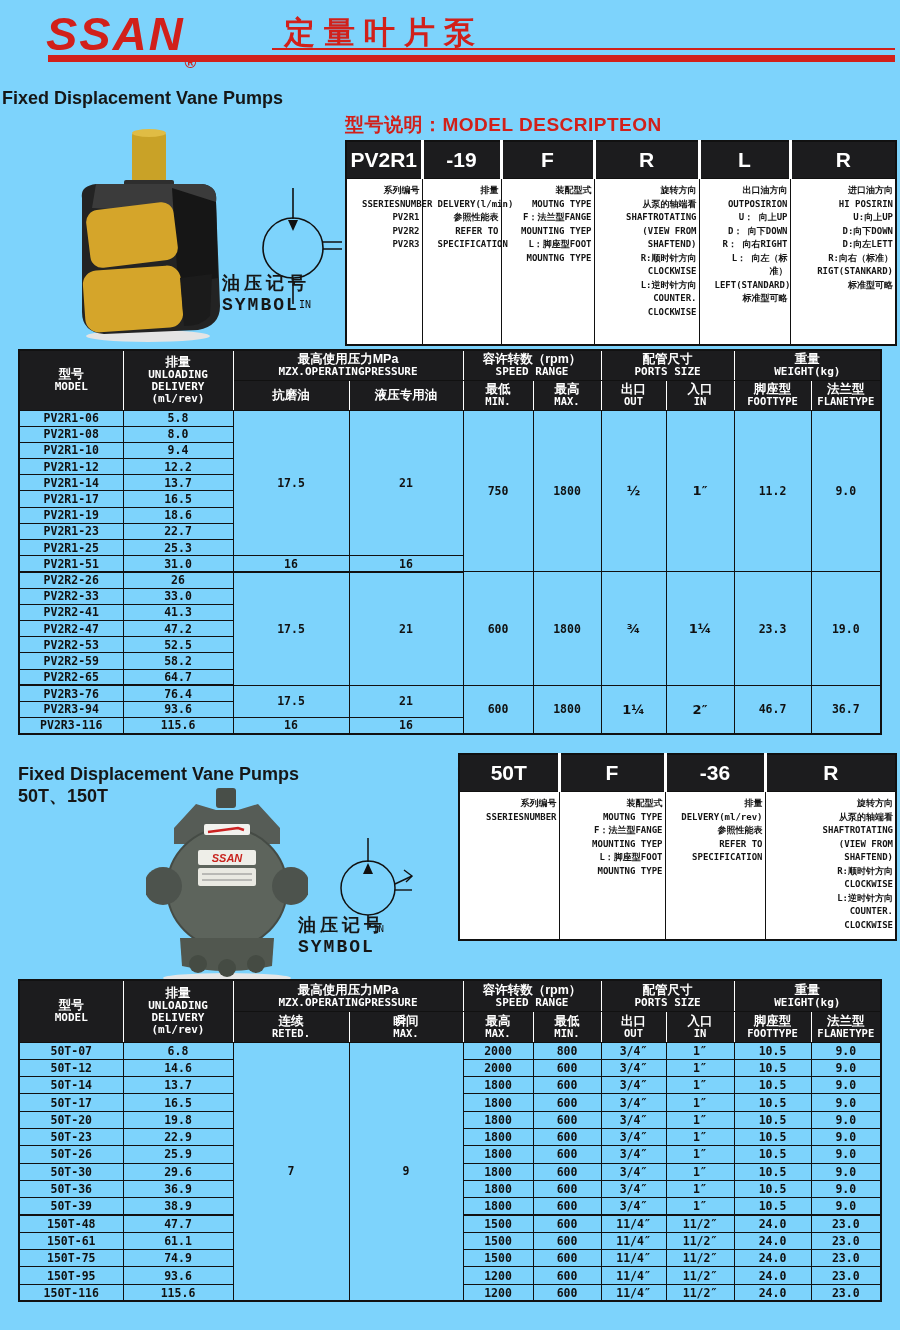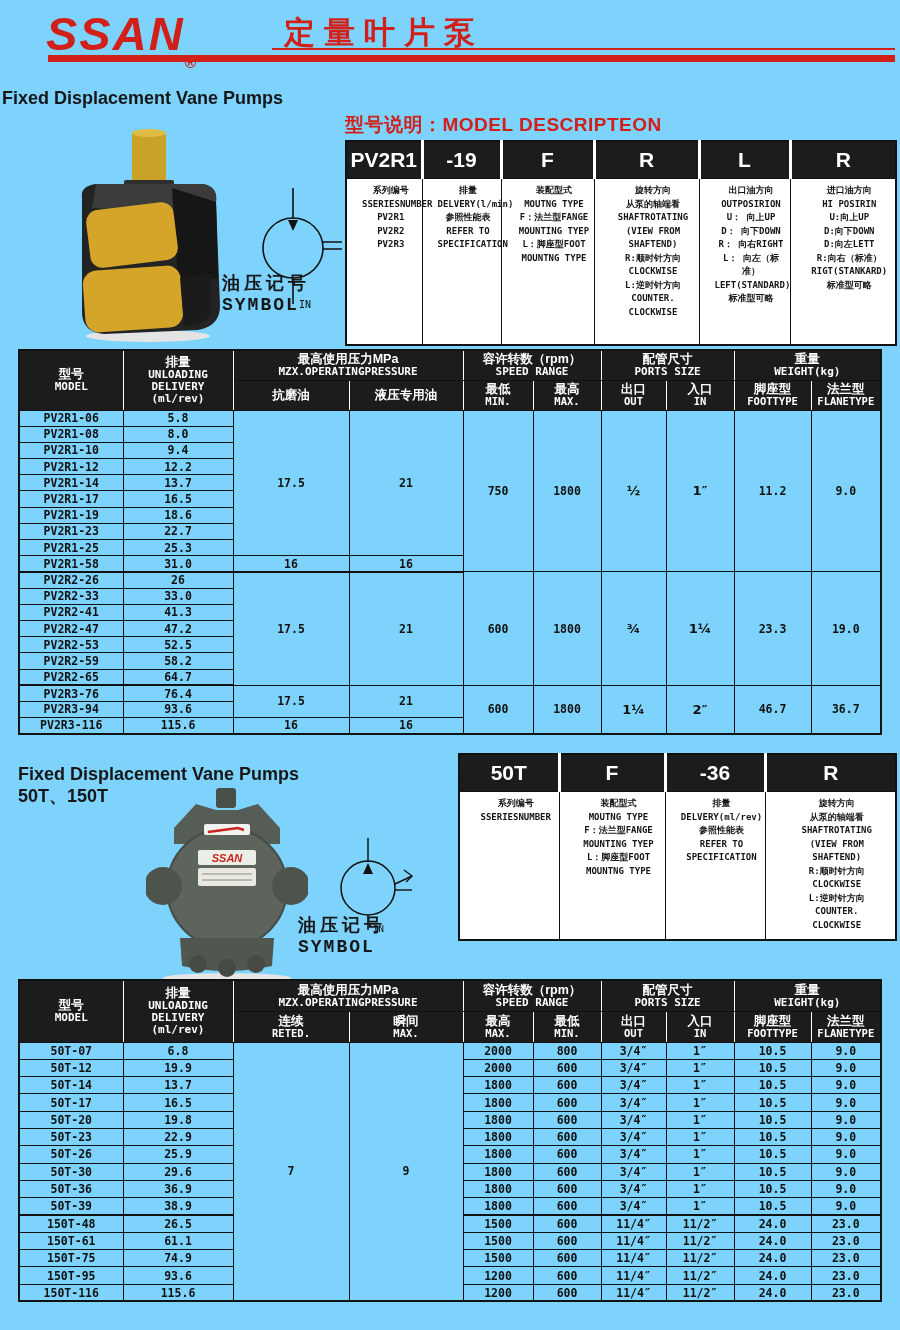--- a/index.html
+++ b/index.html
@@ -16,21 +16,21 @@
 
   .sec-title{position:absolute;font-size:18px;font-weight:bold;line-height:1.22;color:#161616;}
   .red-title{position:absolute;font-size:19px;font-weight:bold;color:#d1201a;letter-spacing:.5px;}
 
   
   .desc-table{position:absolute;border-collapse:collapse;table-layout:fixed;
               border:2px solid #111;background:#fff;}
   .desc-table th{background:#1c1c1e;color:#fff;font-size:21px;font-weight:bold;height:36px;
                  text-align:center;padding:0;}
   .desc-table th + th{border-left:3px solid #fff;}
-  .desc-table td{border:1.5px solid #111;vertical-align:top;text-align:center;
+  .desc-table td{border:1.5px solid #111;vertical-align:top;text-align:right;
                  padding:5px 2px 2px 15px;}
   .lines{white-space:pre-line;font-family:"DejaVu Sans Mono","Liberation Sans",monospace;
          font-weight:bold;font-size:9px;line-height:1.5;}
   .desc1 td{height:158px;}
   .desc2 td{height:140px;}
 
   
   .spec-table{position:absolute;border-collapse:collapse;table-layout:fixed;border:2.5px solid #111;}
   .spec-table th{background:#1c1c1e;color:#fff;border:1px solid #fff;border-bottom-color:#111;
                  padding:0;font-weight:bold;}
@@ -292,21 +292,21 @@
         </tr>
         <tr>
           <td>PV2R1-23</td>
           <td>22.7</td>
         </tr>
         <tr>
           <td>PV2R1-25</td>
           <td>25.3</td>
         </tr>
         <tr class="group-end">
-          <td>PV2R1-58</td>
+          <td>PV2R1-51</td>
           <td>31.0</td>
           <td>16</td>
           <td>16</td>
         </tr>
         <tr>
           <td>PV2R2-26</td>
           <td>26</td>
           <td rowspan="7">17.5</td>
           <td rowspan="7">21</td>
           <td rowspan="7">600</td>
@@ -544,21 +544,21 @@
           <td rowspan="15">9</td>
           <td>2000</td>
           <td>800</td>
           <td>3/4″</td>
           <td>1″</td>
           <td>10.5</td>
           <td>9.0</td>
         </tr>
         <tr>
           <td>50T-12</td>
-          <td>19.9</td>
+          <td>14.6</td>
           <td>2000</td>
           <td>600</td>
           <td>3/4″</td>
           <td>1″</td>
           <td>10.5</td>
           <td>9.0</td>
         </tr>
         <tr>
           <td>50T-14</td>
           <td>13.7</td>
@@ -634,21 +634,21 @@
           <td>38.9</td>
           <td>1800</td>
           <td>600</td>
           <td>3/4″</td>
           <td>1″</td>
           <td>10.5</td>
           <td>9.0</td>
         </tr>
         <tr>
           <td>150T-48</td>
-          <td>26.5</td>
+          <td>47.7</td>
           <td>1500</td>
           <td>600</td>
           <td>11/4″</td>
           <td>11/2″</td>
           <td>24.0</td>
           <td>23.0</td>
         </tr>
         <tr>
           <td>150T-61</td>
           <td>61.1</td>

